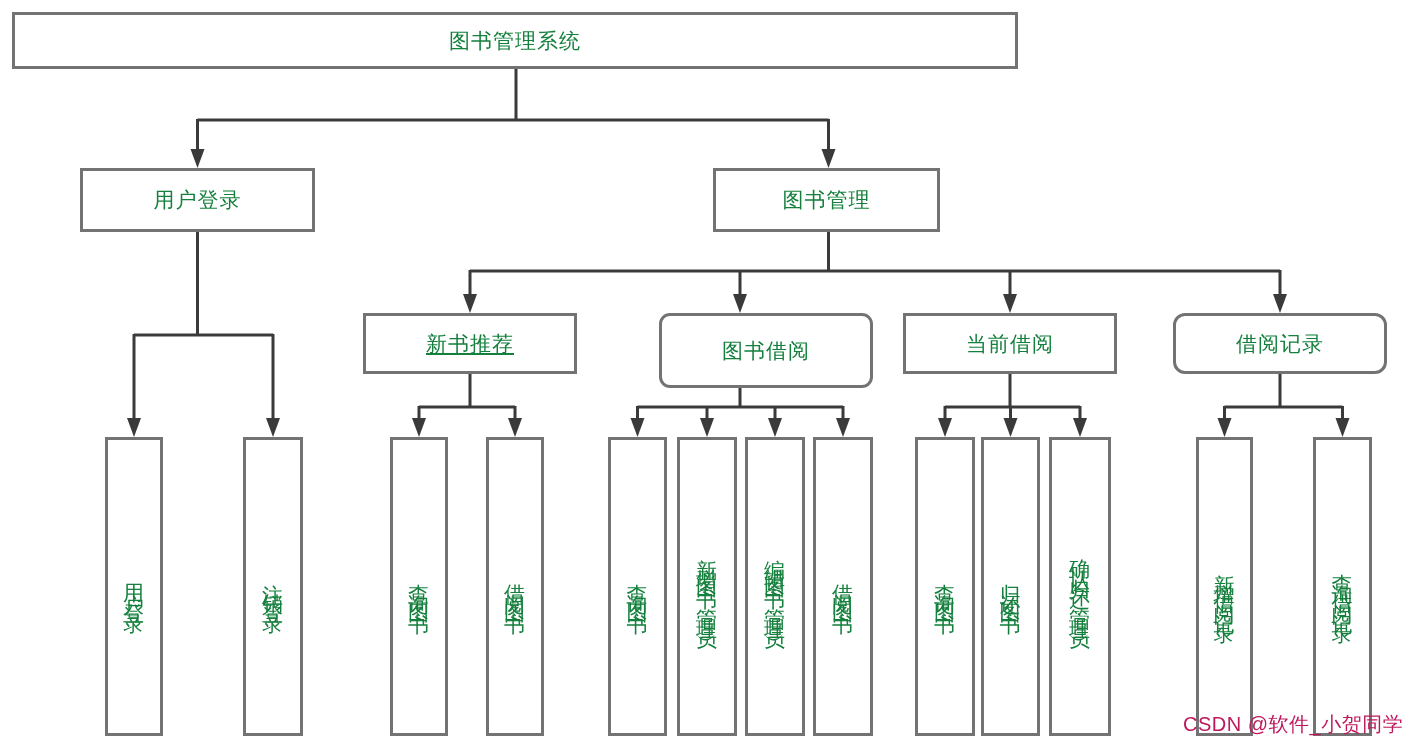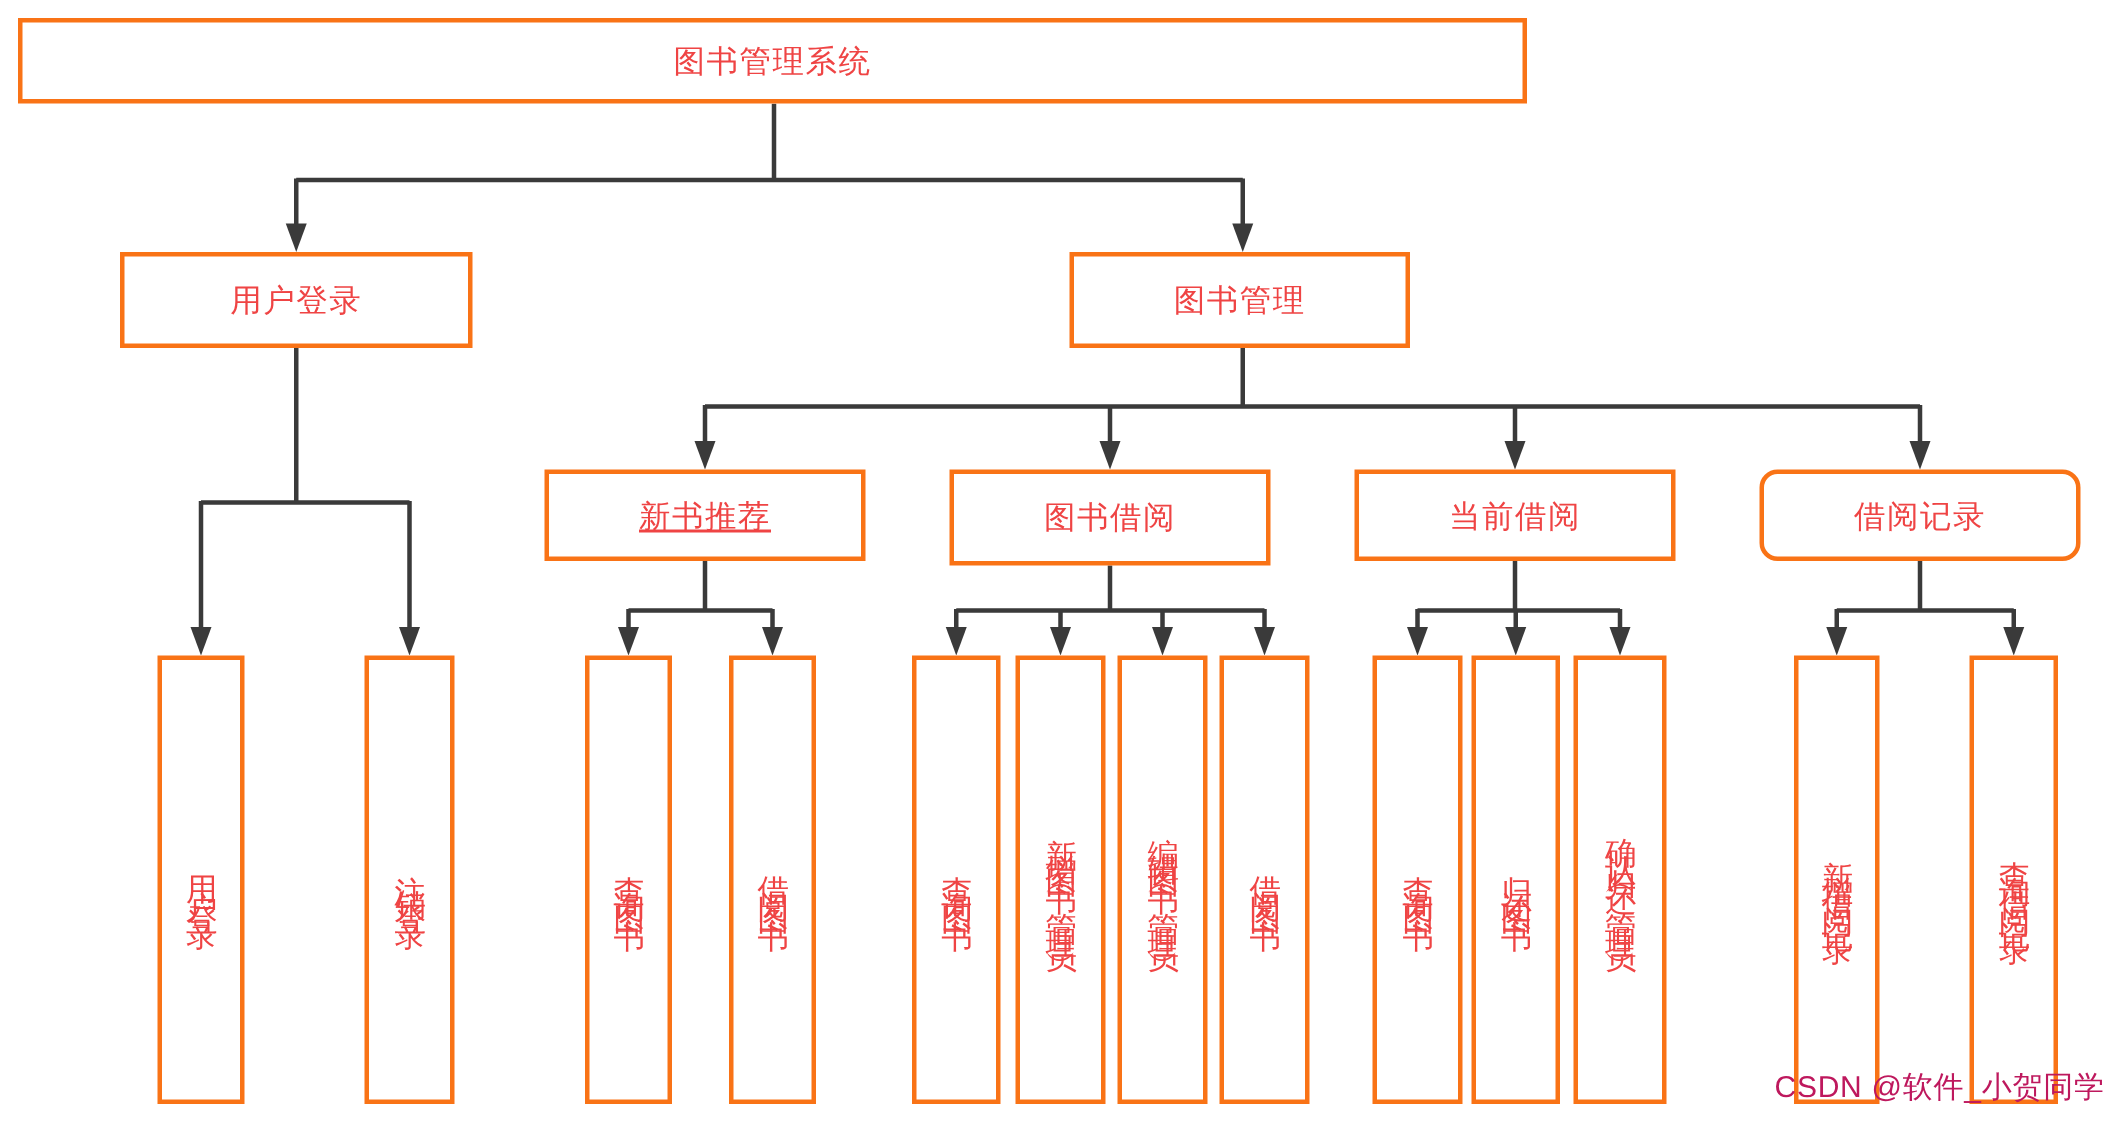--- a/index.html
+++ b/index.html
@@ -3,38 +3,38 @@
 <meta charset="utf-8">
 <style>
   html, body { margin:0; padding:0; background:#ffffff; }
   .canvas {
     position:relative; width:1405px; height:747px; background:#ffffff;
     font-family:"Liberation Sans", sans-serif; overflow:hidden;
   }
   svg.connectors { position:absolute; left:0; top:0; z-index:1; }
   .box {
     position:absolute; box-sizing:border-box; background:#ffffff;
-    border:3px solid #f97316; display:flex; align-items:center; justify-content:center;
-    color:#ef4444; z-index:2;text-align:center;
+    border:3px solid #737373; display:flex; align-items:center; justify-content:center;
+    color:#15803d; z-index:2;text-align:center;
   }
   .hlabel { font-size:21px; letter-spacing:1px; white-space:nowrap; }
   .vtext {
     writing-mode:vertical-rl; text-orientation:mixed;
     font-size:21px; letter-spacing:10px; line-height:1; white-space:nowrap;
   }
   .watermark {
     position:absolute; z-index:3; color:#be185d; font-size:20px;
     letter-spacing:0.5px; white-space:nowrap;
   }
   
   #root      { left:12px;  top:12px;  width:1006px; height:57px; }
   #b-user    { left:80px;  top:168px; width:235px;  height:64px; }
   #b-book    { left:713px; top:168px; width:227px;  height:64px; }
   #m-newrec  { left:363px; top:313px; width:214px;  height:61px;text-decoration:underline; }
-  #m-borrow  { left:633px; top:313px; width:214px;  height:64px; }
+  #m-borrow  { left:659px; top:313px; width:214px;  height:75px;border-radius:11px; }
   #m-current { left:903px; top:313px; width:214px;  height:61px; }
   #m-records { left:1173px;top:313px; width:214px;  height:61px;border-radius:12px; }
   .leaf      { top:437px; height:299px; }
   #lf-login   { left:105px;  width:58px; }
   #lf-logout  { left:243px;  width:60px; }
   #lf-qb1     { left:390px;  width:58px; }
   #lf-bb1     { left:486px;  width:58px; }
   #lf-qb2     { left:608px;  width:59px; }
   #lf-addbook { left:677px;  width:60px; }
   #lf-editbook{ left:745px;  width:60px; }

